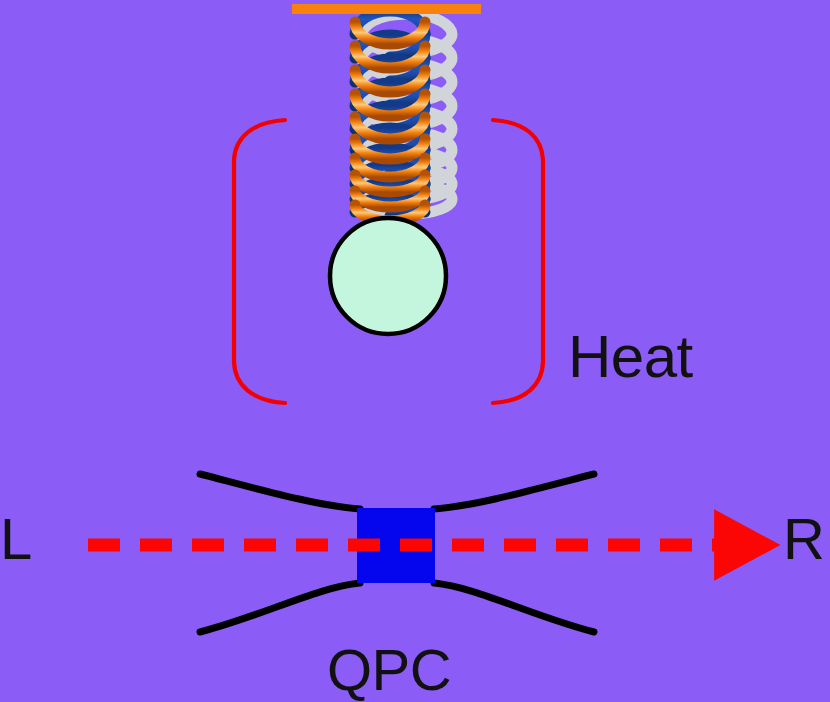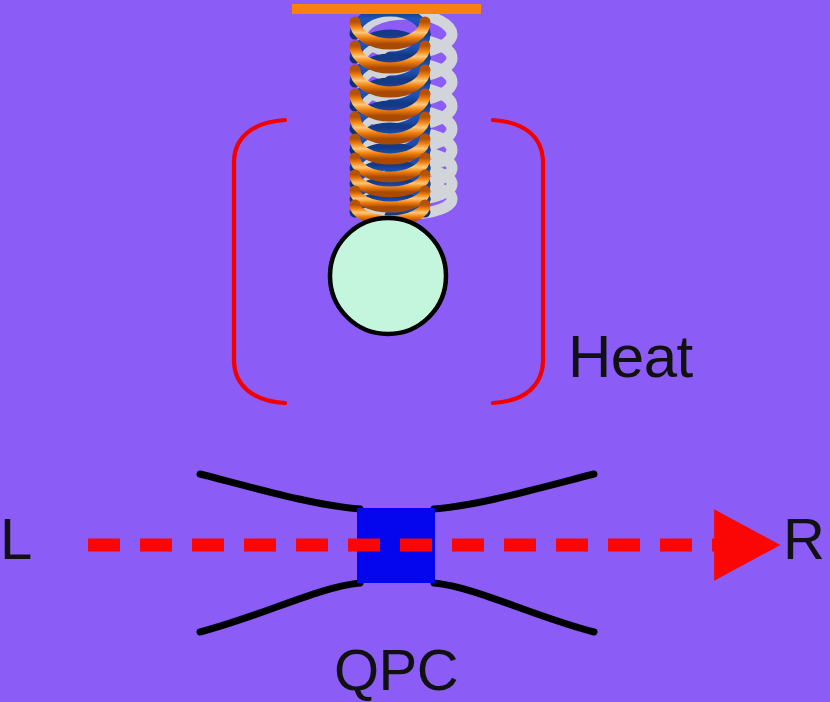--- a/index.html
+++ b/index.html
@@ -31,21 +31,21 @@
     white-space: pre;
     line-height: 1.04;
     letter-spacing: -0.5px;
   }
   #heat-bath-label {
     left: 568px;
     top: 201px;
     font-size: 60px;
   }
   #qpc-label {
-    left: 334px;
+    left: 327px;
     top: 640px;
     font-size: 58px;
   }
   #left-lead-label {
     left: 0px;
     top: 509px;
     font-size: 58px;
   }
   #right-lead-label {
     left: 783px;

